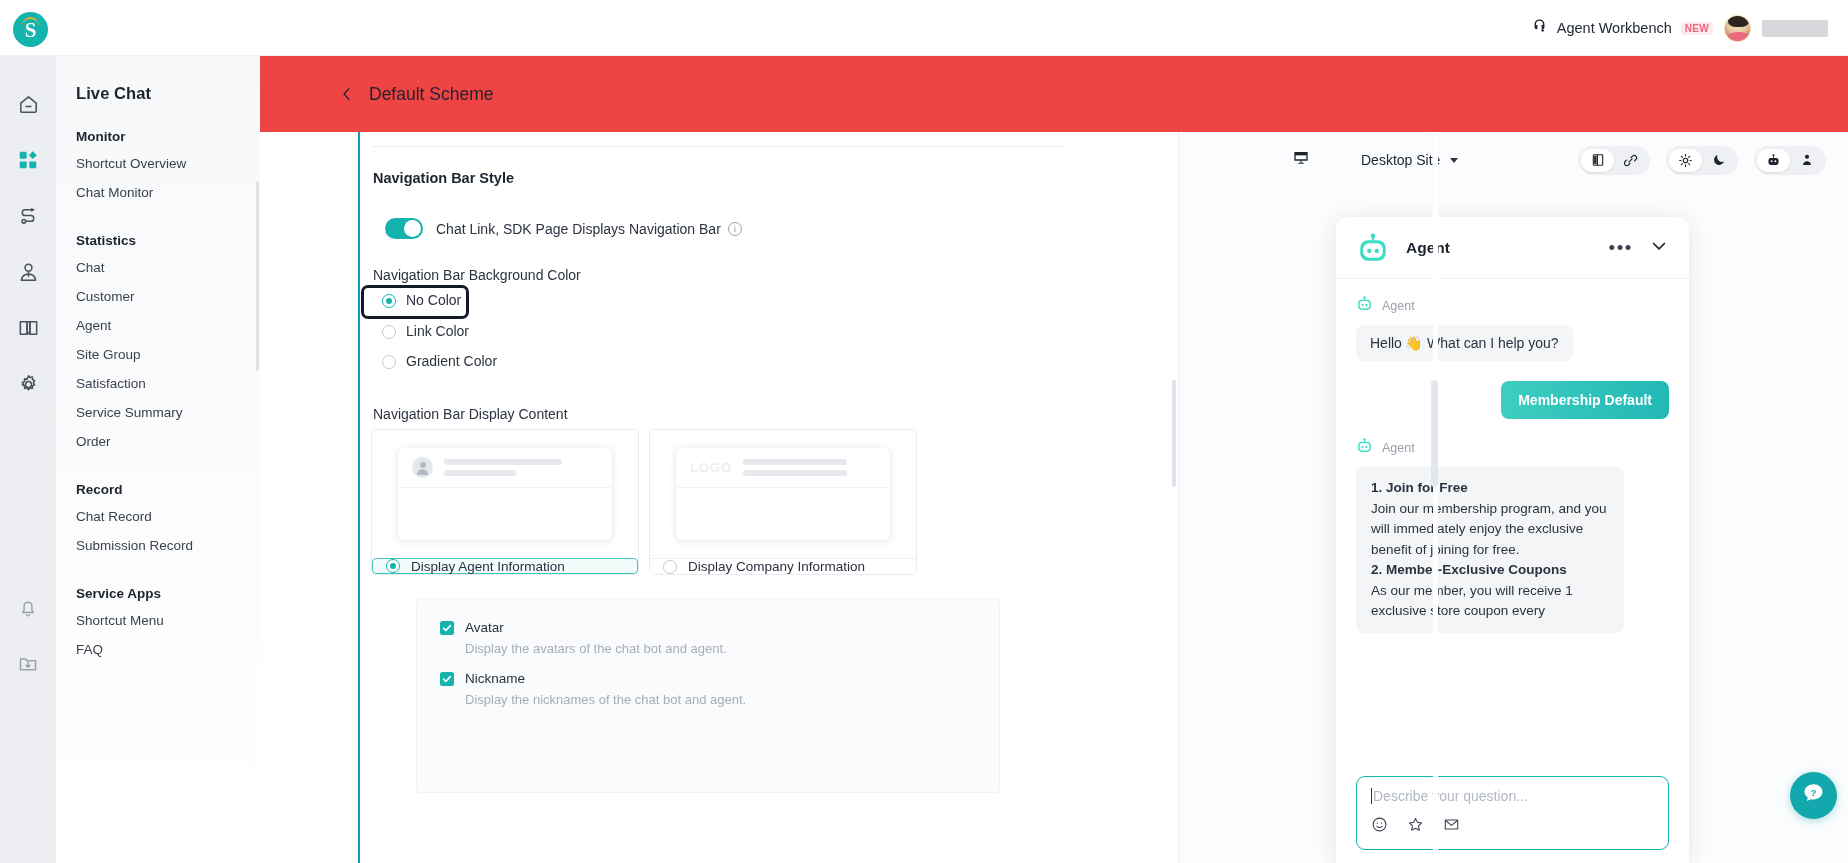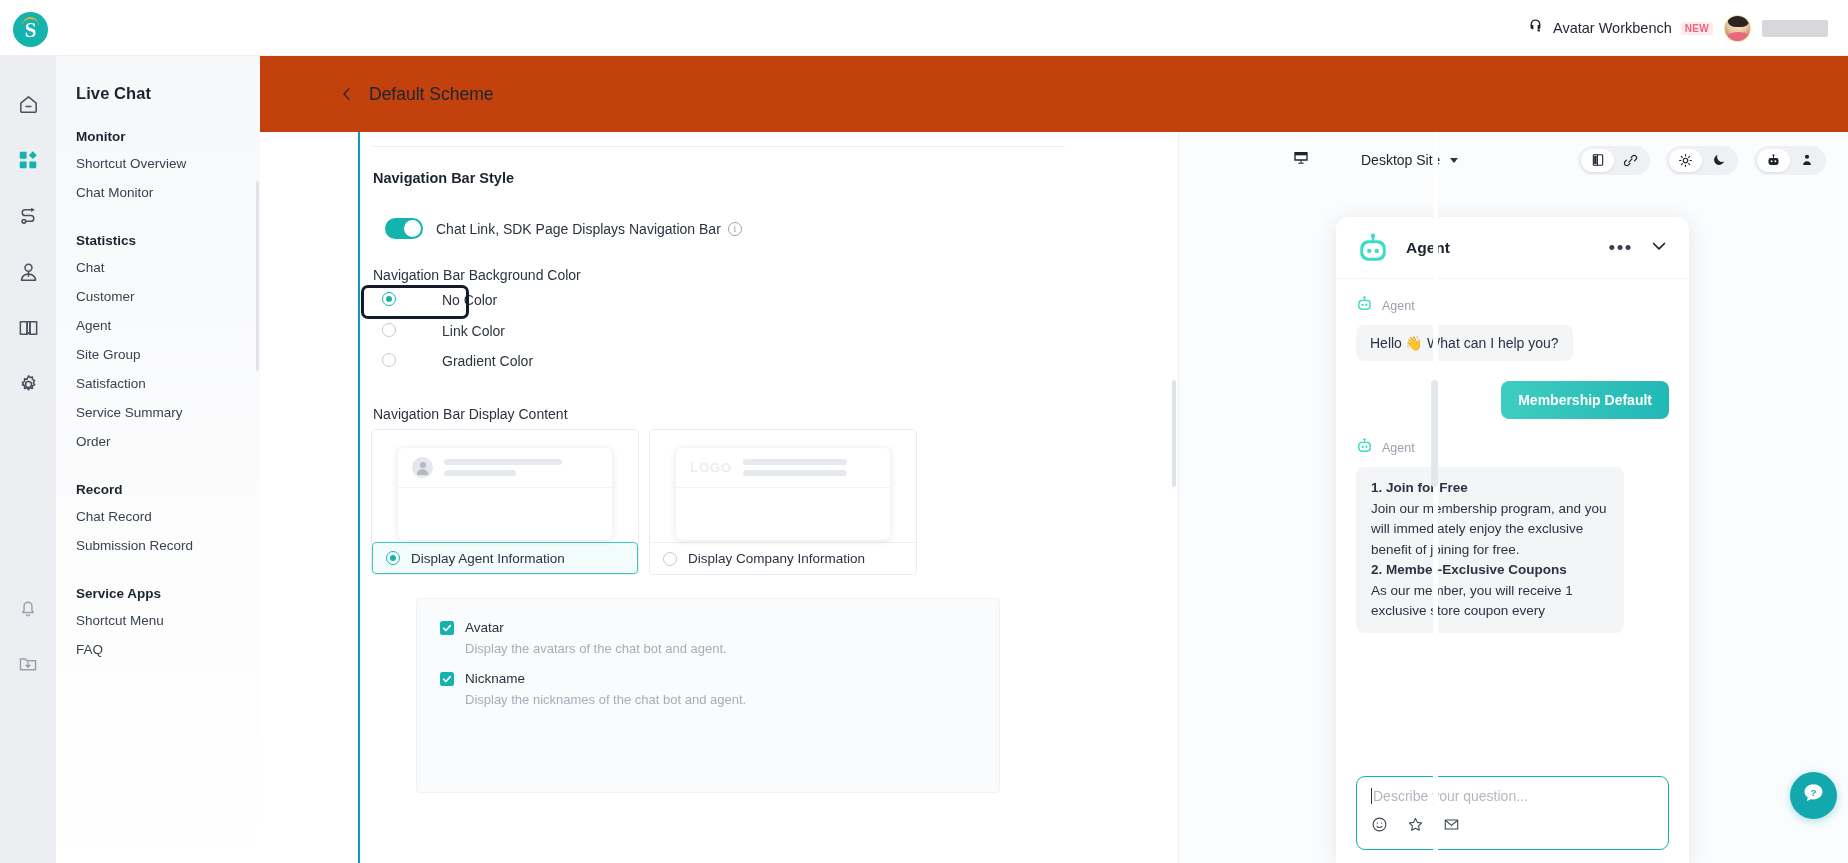--- a/index.html
+++ b/index.html
@@ -84,21 +84,21 @@
     font-size: 13.5px; color: #3a4250; padding: 7px 0 7px 20px; cursor: pointer;
   }
   .sidenav-scroll {
     position: absolute; right: 1px; top: 125px; width: 3px; height: 190px;
     background: #dfe3ea; border-radius: 2px;
   }
 
   
   .page-head {
     position: absolute; top: 56px; left: 260px; width: 1588px; height: 76px;
-    background: #c2410c; display: flex; align-items: center; z-index: 20;
+    background: #ef4444; display: flex; align-items: center; z-index: 20;
   }
   .back-arrow {
     margin-left: 77px; width: 20px; height: 20px; cursor: pointer;
     display: flex; align-items: center; justify-content: center;
   }
   .page-title { font-size: 17.5px; color: #1d2430; margin-left: 12px; }
 
   
   .content-wrap {
     position: absolute; top: 132px; left: 260px; width: 1588px; height: 731px;
@@ -132,22 +132,22 @@
   .info-i {
     width: 14px; height: 14px; border-radius: 50%; border: 1.2px solid #9aa2ad;
     margin-left: 7px; display: flex; align-items: center; justify-content: center;
     font-size: 10px; color: #9aa2ad; font-family: "Liberation Serif", serif; cursor: pointer;
   }
 
   .sub-label {
     position: absolute; left: 113px; font-size: 14px; color: #2b3240;
   }
   .radio-row {
-    position: absolute; left: 113px; display: flex; align-items: flex-start; cursor: pointer;
-    padding: 5px 9px; border-radius: 6px; gap: 36px;
+    position: absolute; left: 113px; display: flex; align-items: flex-end; cursor: pointer;
+    padding: 5px 9px; border-radius: 6px;
   }
   .radio {
     width: 14px; height: 14px; border-radius: 50%; border: 1.4px solid #c4cad3;
     flex: none; position: relative; background: #fff;
   }
   .radio.on { border-color: #14b3ae; }
   .radio.on::after {
     content: ""; position: absolute; top: 3px; left: 3px; width: 6px; height: 6px;
     border-radius: 50%; background: #14b3ae;
   }
@@ -187,21 +187,21 @@
   .mini-avatar::after {
     content: ""; position: absolute; bottom: 3px; left: 5px; width: 11px; height: 6px;
     border-radius: 6px 6px 0 0; background: #b4bac3;
   }
   .mini-lines { display: flex; flex-direction: column; gap: 5px; }
   .mini-bar { height: 6px; border-radius: 3px; background: #e6e9ed; }
   .mini-logo {
     font-size: 13.5px; font-weight: 700; color: #eceef1; letter-spacing: .5px; flex: none;
   }
   .pcard-foot {
-    height: 32px; border-top: 1px solid #eef0f3; display: flex; align-items: center;
+    height: 16px; border-top: 1px solid #eef0f3; display: flex; align-items: center;
     padding: 0 13px; background: #fff;
   }
   .pcard.sel .pcard-foot { background: #f2fcfb; border: 1.5px solid #3fc7bf; border-radius: 4px; }
   .pcard-foot-text { font-size: 13.5px; color: #2b3240; margin-left: 11px; }
 
   
   .chk-panel {
     position: absolute; left: 156px; top: 466px; width: 584px; height: 195px;
     background: #fafbfc; border: 1px solid #f0f2f5; border-radius: 4px;
     padding: 21px 0 0 23px; overflow: hidden;
@@ -318,21 +318,21 @@
     <span class="s-glyph">S</span>
   </div>
   <div class="topbar-right">
     <div class="workbench-link">
       <span>
         <svg width="17" height="17" viewBox="0 0 24 24" fill="#1d2430">
           <path d="M12 2a7 7 0 0 0-7 7v4a3 3 0 0 0 3 3h1v-6H7V9a5 5 0 0 1 10 0v1h-2v6h1a3 3 0 0 0 3-3V9a7 7 0 0 0-7-7z"></path>
           <circle cx="16.5" cy="17.5" r="1.7"></circle>
         </svg>
       </span>
-      <span class="workbench-label">Avatar Workbench</span>
+      <span class="workbench-label">Agent Workbench</span>
       <span class="badge-new">NEW</span>
     </div>
     <div class="avatar-img"></div>
     <div class="name-redaction"></div>
   </div>
 </div>
 
 <div class="rail">
   <div style="height:20px"></div>
   <div class="rail-item">

